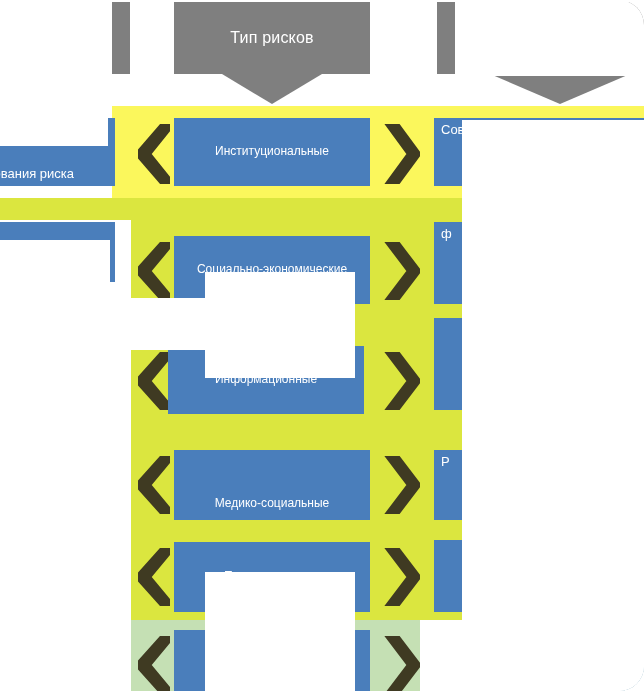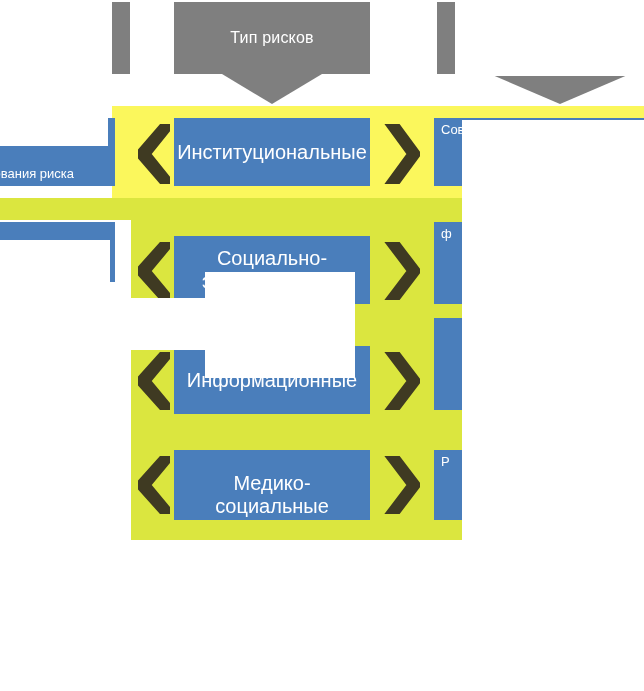--- a/index.html
+++ b/index.html
@@ -6,23 +6,24 @@
     margin: 0;
     padding: 0;
     background: #ffffff;
   }
   body {
     font-family: "Liberation Sans", sans-serif;
   }
   #stage {
     position: relative;
     width: 644px;
-    height: 540px;
+    height: 691px;
     background: #ffffff;
     overflow: hidden;
+    border-radius: 25px;
   }
 
   
   .band {
     position: absolute;
   }
 
   
   .hdr {
     position: absolute;
@@ -47,24 +48,24 @@
 
   
   .box {
     position: absolute;
     background: #4a7ebb;
     color: #ffffff;
     display: flex;
     align-items: center;
     justify-content: center;
     text-align: center;
-    font-size: 20px;
+    font-size: 12px;
     line-height: 1.15;
     box-sizing: border-box;
-    padding: 2px 6px;
+    padding: 9px 6px;
   }
   .box.left-box {
     justify-content: flex-start;
     text-align: left;
     font-size: 13px;
     padding: 4px 6px;
     align-items: flex-end;
   }
   .box.right-box {
     justify-content: flex-start;
@@ -158,21 +159,21 @@
   <div class="box right-box" style="left:434px; top:222px; width:250px; height:82px;">
     <span>ф</span>
   </div>
 
   <div class="chev" style="left:138px; top:352px; width:32px; height:58px;">
     <svg width="32" height="58" viewBox="0 0 32 58">
       <polygon points="28,0 32,0 8,29 32,58 28,58 2,29" fill="#3f3a22" stroke="#3f3a22" stroke-width="9" stroke-linejoin="miter"></polygon>
     </svg>
   </div>
 
-  <div class="box" style="left:174px; top:346px; width:196px; height:68px;">
+  <div class="box" style="left:168px; top:346px; width:196px; height:68px;">
     <span>Информационные</span>
   </div>
 
   <div class="chev" style="left:382px; top:352px; width:38px; height:58px;">
     <svg width="38" height="58" viewBox="0 0 38 58">
       <polygon points="8,0 12,0 34,29 12,58 8,58 30,29" fill="#3f3a22" stroke="#3f3a22" stroke-width="9" stroke-linejoin="miter"></polygon>
     </svg>
   </div>
 
   <div class="box right-box" style="left:434px; top:318px; width:250px; height:92px;">

